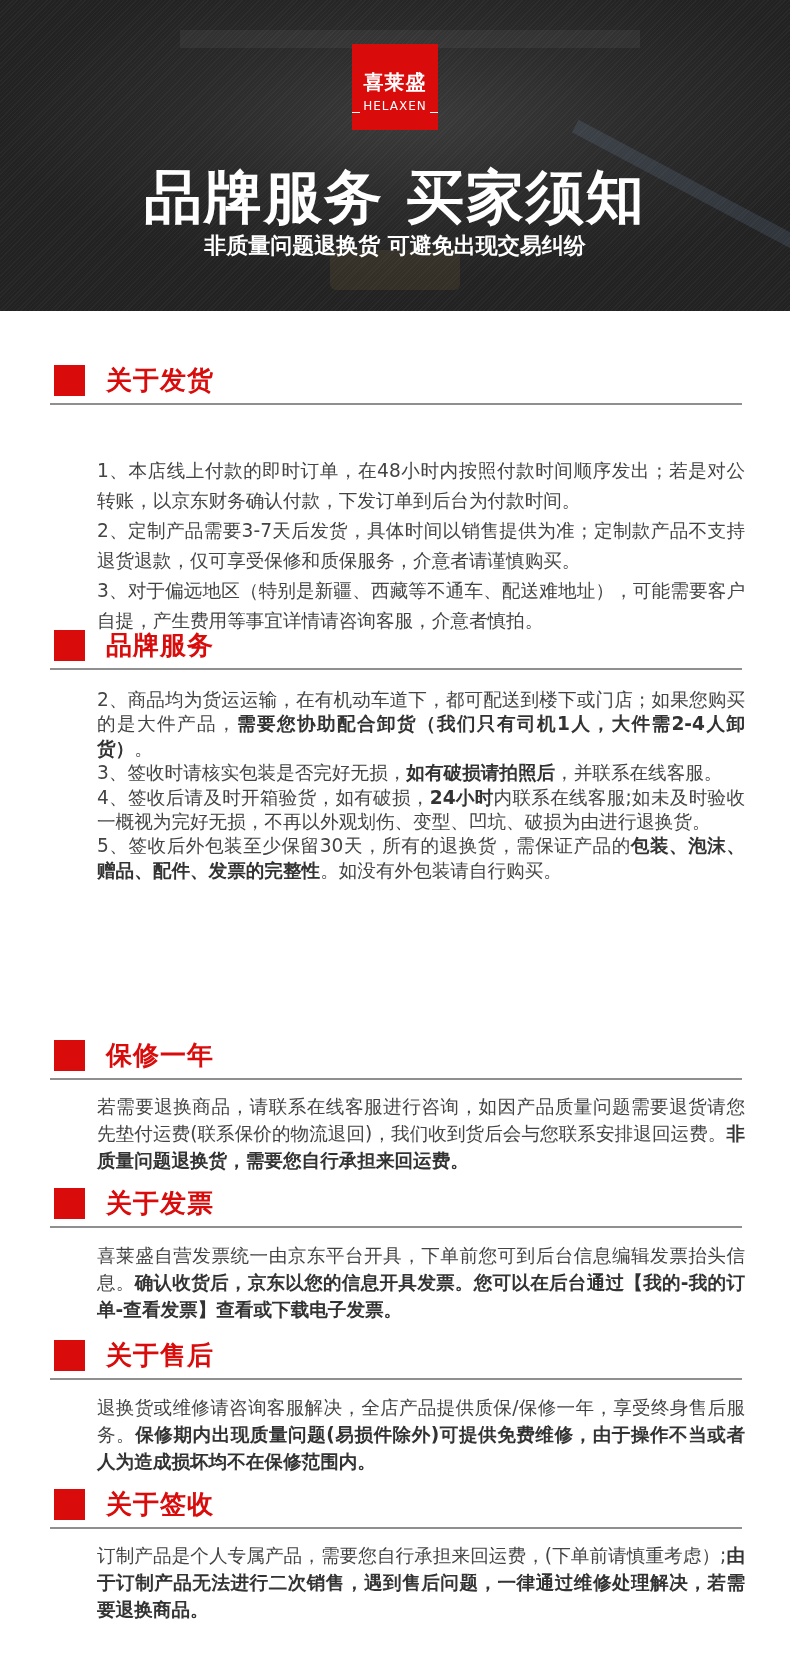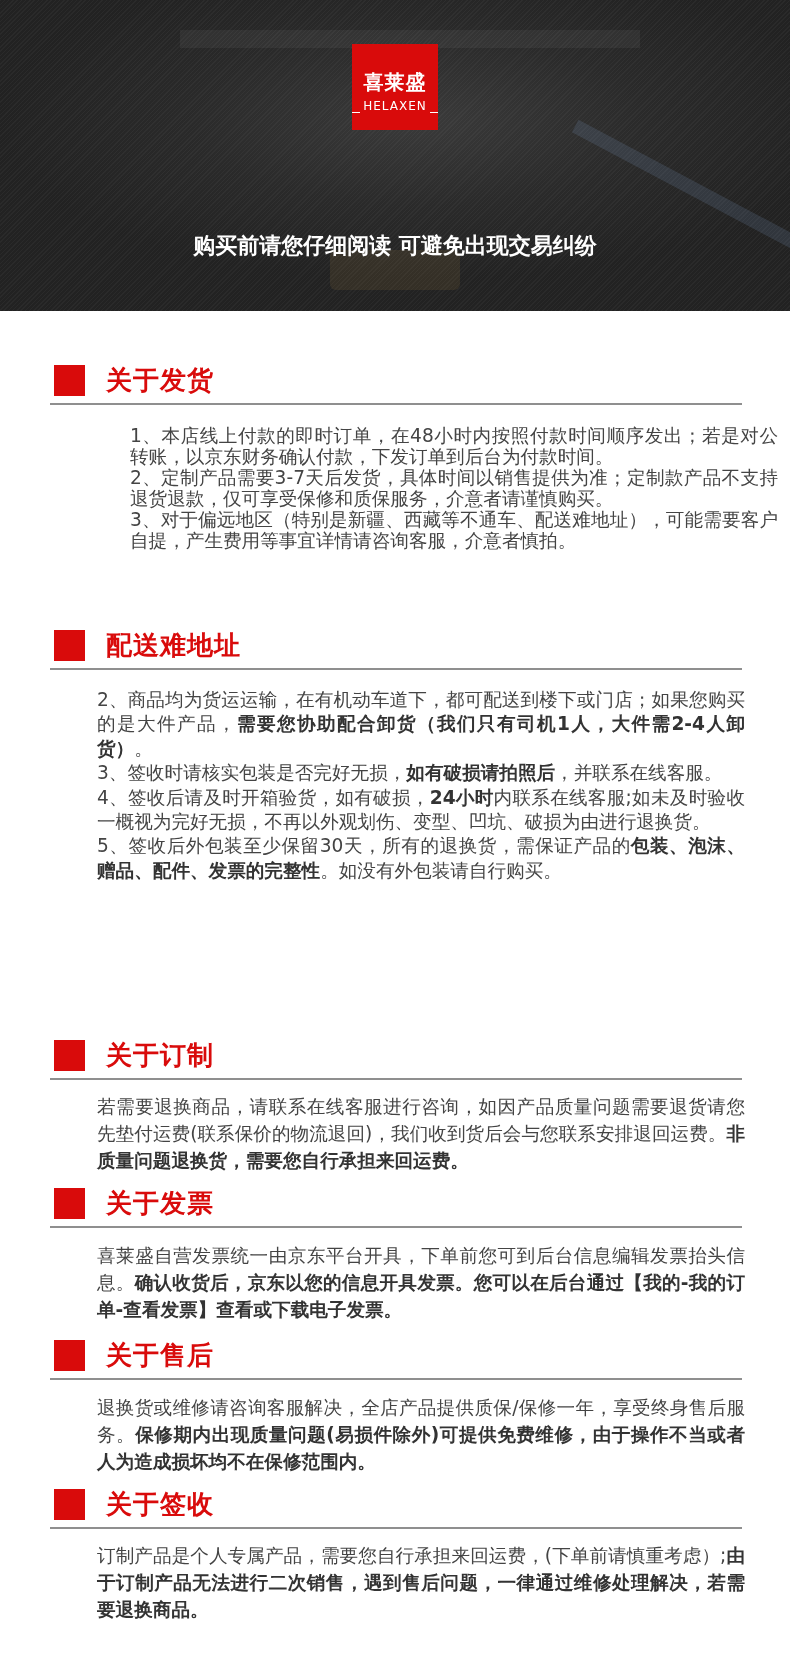--- a/index.html
+++ b/index.html
@@ -40,49 +40,50 @@
   <div class="shape2"></div>
   <div class="shape3"></div>
   <div class="logo">
     <div class="cn">喜莱盛</div>
     <div class="en">
       <span class="dash"></span>
       <span>HELAXEN</span>
       <span class="dash"></span>
     </div>
   </div>
-  <div class="hero-sub">购买前请您仔细阅读 可避免出现交易纠纷</div>
+  <div class="hero-title">品牌服务 买家须知</div>
+  <div class="hero-sub">非质量问题退换货 可避免出现交易纠纷</div>
 </div>
 
 <div class="section-head" style="top:365px;">
   <div class="square"></div>
   <div class="title">关于发货</div>
   <div class="divider"></div>
 </div>
-<div class="body-text" style="top:425px; line-height:21px;margin-left:33px;">
+<div class="body-text" style="top:456px; line-height:30px;">
     <p><span>1、本店线上付款的即时订单，在48小时内按照付款时间顺序发出；若是对公转账，以京东财务确认付款，下发订单到后台为付款时间。</span></p>
     <p><span>2、定制产品需要3-7天后发货，具体时间以销售提供为准；定制款产品不支持退货退款，仅可享受保修和质保服务，介意者请谨慎购买。</span></p>
     <p><span>3、对于偏远地区（特别是新疆、西藏等不通车、配送难地址），可能需要客户自提，产生费用等事宜详情请咨询客服，介意者慎拍。</span></p>
   </div>
 
 <div class="section-head" style="top:630px;">
   <div class="square"></div>
-  <div class="title">配送难地址</div>
+  <div class="title">品牌服务</div>
   <div class="divider"></div>
 </div>
 <div class="body-text" style="top:688px; line-height:24.4px;">
     <p><span>2、商品均为货运运输，在有机动车道下，都可配送到楼下或门店；如果您购买的是大件产品，</span><b>需要您协助配合卸货（我们只有司机1人，大件需2-4人卸货）</b><span>。</span></p>
     <p><span>3、签收时请核实包装是否完好无损，</span><b>如有破损请拍照后</b><span>，并联系在线客服。</span></p>
     <p><span>4、签收后请及时开箱验货，如有破损，</span><b>24小时</b><span>内联系在线客服;如未及时验收一概视为完好无损，不再以外观划伤、变型、凹坑、破损为由进行退换货。</span></p>
     <p><span>5、签收后外包装至少保留30天，所有的退换货，需保证产品的</span><b>包装、泡沫、赠品、配件、发票的完整性</b><span>。如没有外包装请自行购买。</span></p>
   </div>
 
 <div class="section-head" style="top:1040px;">
   <div class="square"></div>
-  <div class="title">关于订制</div>
+  <div class="title">保修一年</div>
   <div class="divider"></div>
 </div>
 <div class="body-text" style="top:1093px; line-height:27px;">
     <p><span>若需要退换商品，请联系在线客服进行咨询，如因产品质量问题需要退货请您先垫付运费(联系保价的物流退回)，我们收到货后会与您联系安排退回运费。</span><b>非质量问题退换货，需要您自行承担来回运费。</b></p>
   </div>
 
 <div class="section-head" style="top:1188px;">
   <div class="square"></div>
   <div class="title">关于发票</div>
   <div class="divider"></div>

